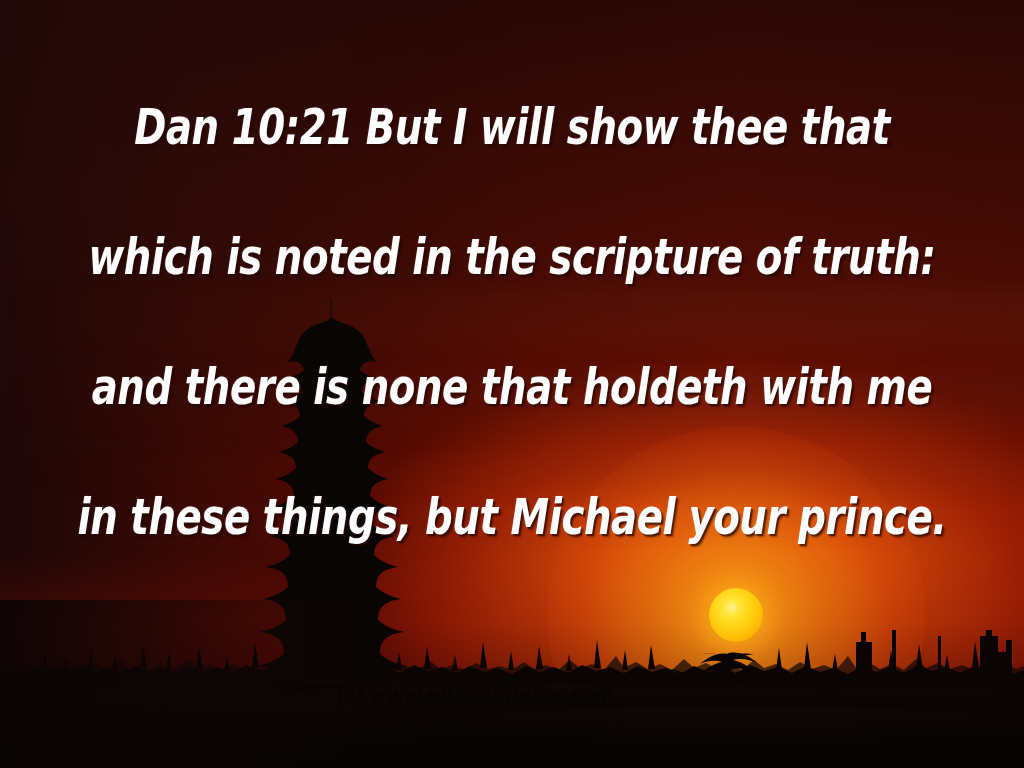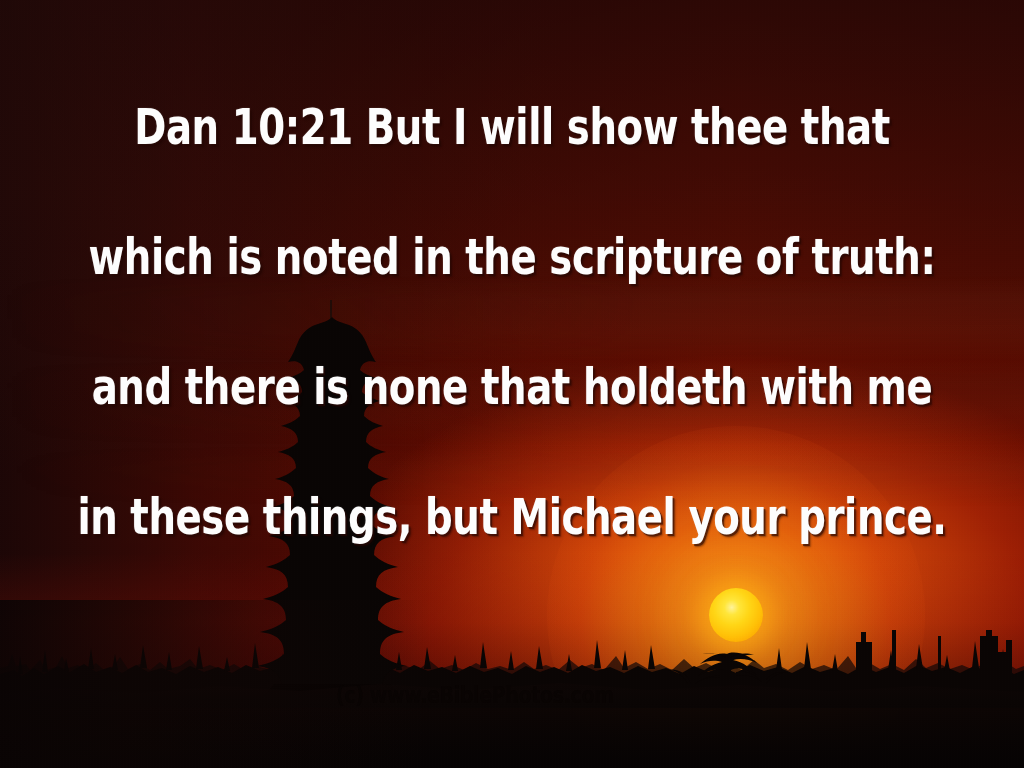--- a/index.html
+++ b/index.html
@@ -1,18 +1,18 @@
 <!DOCTYPE html>
 <html><head>
 <meta charset="utf-8">
 <style>
   html,body{margin:0;padding:0;background:#000;}
   body{width:1024px;height:768px;overflow:hidden;font-family:"Liberation Sans",sans-serif;}
 
-  #stage{position:relative;width:1024px;height:768px;overflow:hidden;background:#000;}
+  #stage{position:relative;width:1024px;height:768px;overflow:hidden;background:#000;font-style:italic;}
 
   
   .sky{position:absolute;inset:0;}
   .sky-base{
     background:
       
       radial-gradient(ellipse 520px 330px at 735px 625px,
           rgba(255,140,20,0.95) 0%,
           rgba(250,95,12,0.70) 30%,
           rgba(226,60,10,0.35) 58%,

